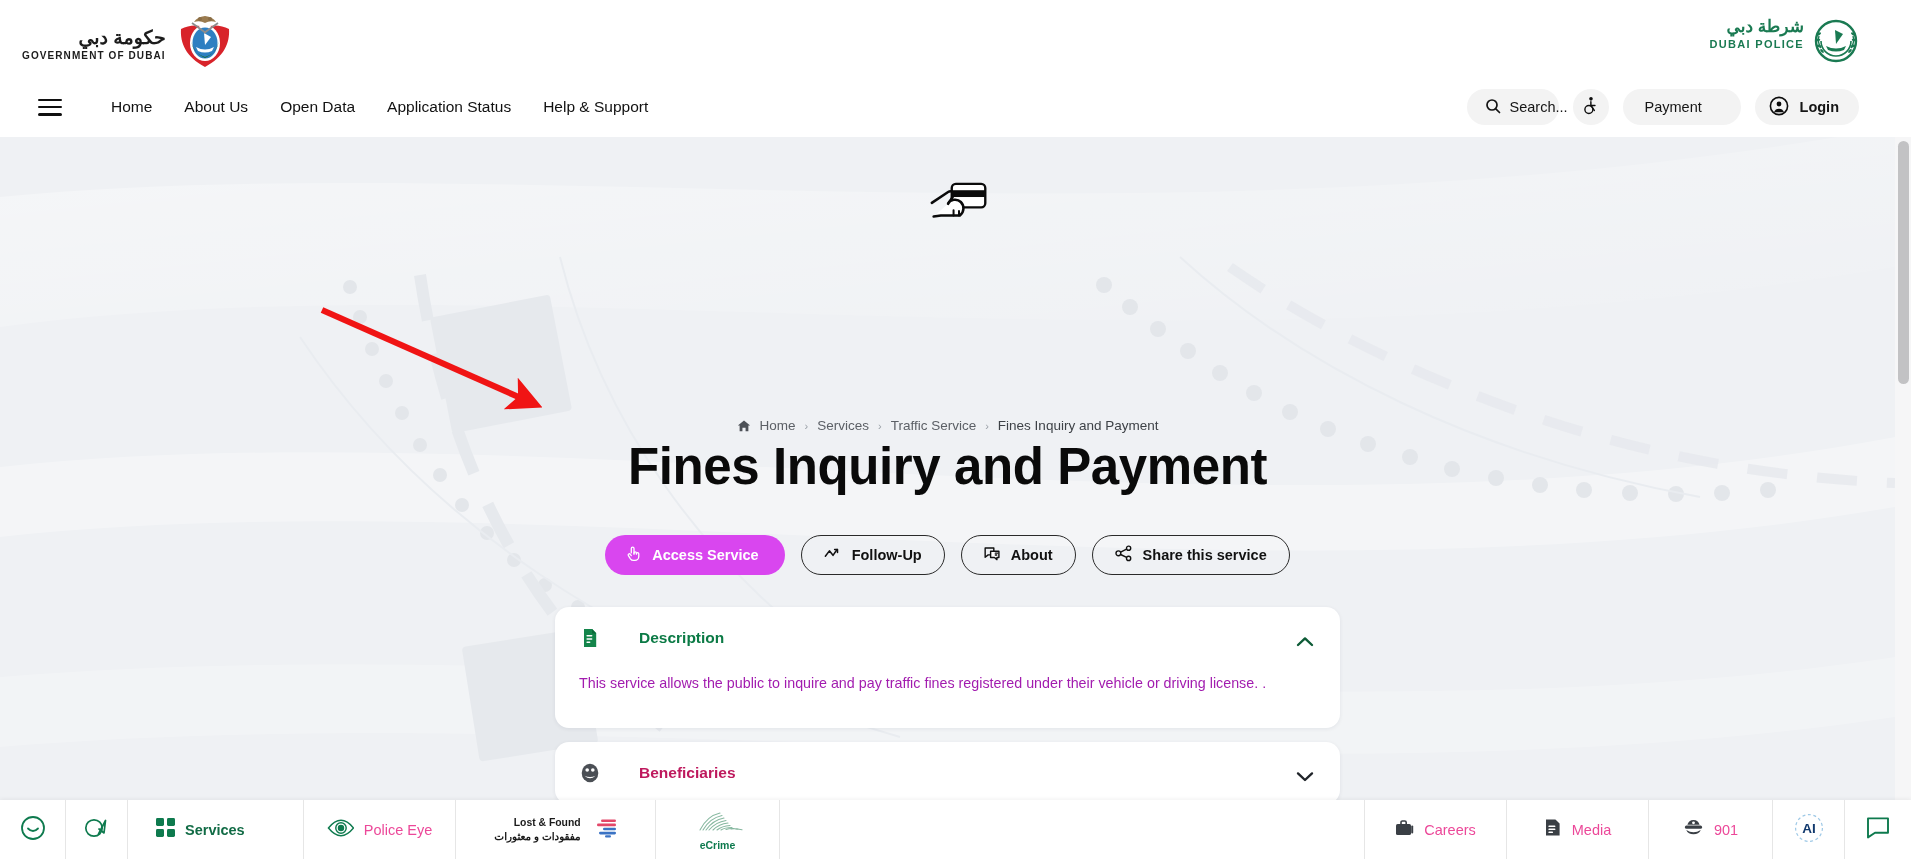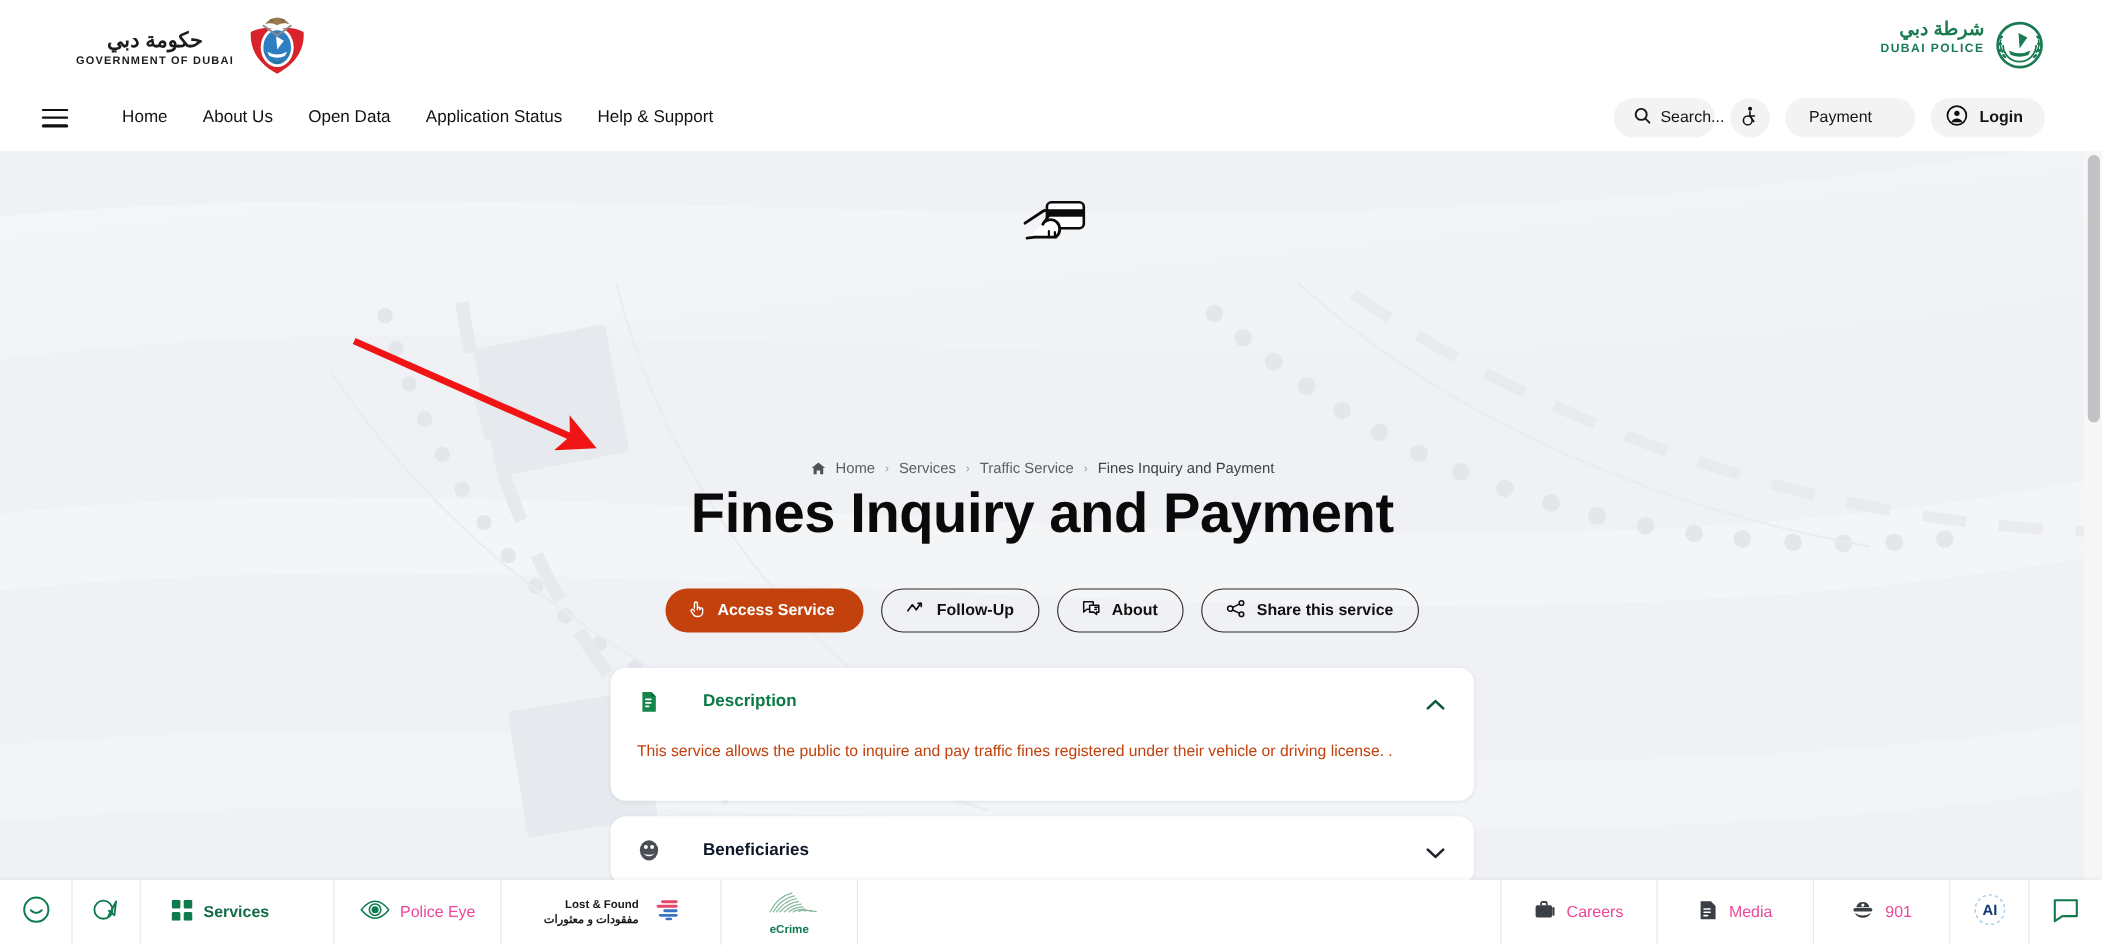--- a/index.html
+++ b/index.html
@@ -10,21 +10,21 @@
     overflow: hidden;
   }
   #root { position: relative; width: 1911px; height: 859px; }
 
   
   .logobar {
     position: absolute; top: 0; left: 0; width: 1911px; height: 77px;
     background: #ffffff; z-index: 30;
   }
   .gov-logo { position: absolute; left: 22px; top: 11px; display: flex; align-items: center; gap: 8px; }
-  .gov-text { text-align: center; line-height: 1.0; margin-left: 47px; }
+  .gov-text { text-align: right; line-height: 1.0; }
   .gov-ar { font-size: 19px; color: #1c1c1c; letter-spacing: 1px; font-weight: 600; direction: rtl; }
   .gov-en { font-size: 10px; color: #1c1c1c; letter-spacing: 1.1px; font-weight: 700; margin-top: 4px; }
 
   .dp-logo { position: absolute; right: 52px; top: 18px; display: flex; align-items: flex-start; gap: 9px; }
   .dp-text { text-align: right; line-height: 1.05; }
   .dp-ar { font-size: 17px; color: #1a7a52; font-weight: 700; direction: rtl; }
   .dp-en { font-size: 11px; color: #1a7a52; font-weight: 700; letter-spacing: 1.3px; margin-top: 3px; }
 
   
   .navbar {
@@ -76,38 +76,38 @@
 
   .actions {
     position: absolute; left: 0; top: 398px; width: 1895px;
     display: flex; justify-content: center; align-items: center; gap: 16px;
   }
   .btn {
     height: 40px; border-radius: 22px; display: inline-flex; align-items: center;
     gap: 10px; padding: 0 22px; font-size: 14.5px; font-weight: 700;
     cursor: pointer; white-space: nowrap;
   }
-  .btn-primary { background: #c2410c; color: #ffffff; border: none; padding: 0 26px 0 20px; }
+  .btn-primary { background: #d946ef; color: #ffffff; border: none; padding: 0 26px 0 20px; }
   .btn-outline { background: transparent; color: #111111; border: 1.4px solid #2a2a2a; }
 
   
   .panels { position: absolute; left: 0; top: 470px; width: 1895px; display: flex; flex-direction: column; align-items: center; gap: 14px; }
   .panel {
     width: 785px; background: #ffffff; border-radius: 14px;
     box-shadow: 0 1px 4px rgba(20,30,50,.07);
   }
   .panel-head {
     height: 62px; display: flex; align-items: center; padding: 0 26px 0 24px; cursor: pointer; gap: 16px;
   }
   .panel-ico { width: 22px; height: 22px; margin-right: 22px; flex: 0 0 auto; }
-  .panel-title { font-size: 15.5px; font-weight: 600; color: #0f172a; }
+  .panel-title { font-size: 15.5px; font-weight: 600; color: #be185d; }
   .panel-title.green { color: #0b7a45; }
   .chev { margin-left: auto; width: 18px; height: 11px; }
   .panel-body {
-    padding: 4px 26px 34px 24px; font-size: 14.3px; color: #c2410c; line-height: 1.5;
+    padding: 4px 26px 34px 24px; font-size: 14.3px; color: #a21caf; line-height: 1.5;
   }
 
   
   .taskbar {
     position: absolute; bottom: 0; left: 0; width: 1911px; height: 59px;
     background: #ffffff; display: flex; align-items: stretch; z-index: 40;
     box-shadow: 0 -1px 4px rgba(0,0,0,.06);
   }
   .tb-cell {
     display: flex; align-items: center; justify-content: center; gap: 10px;

